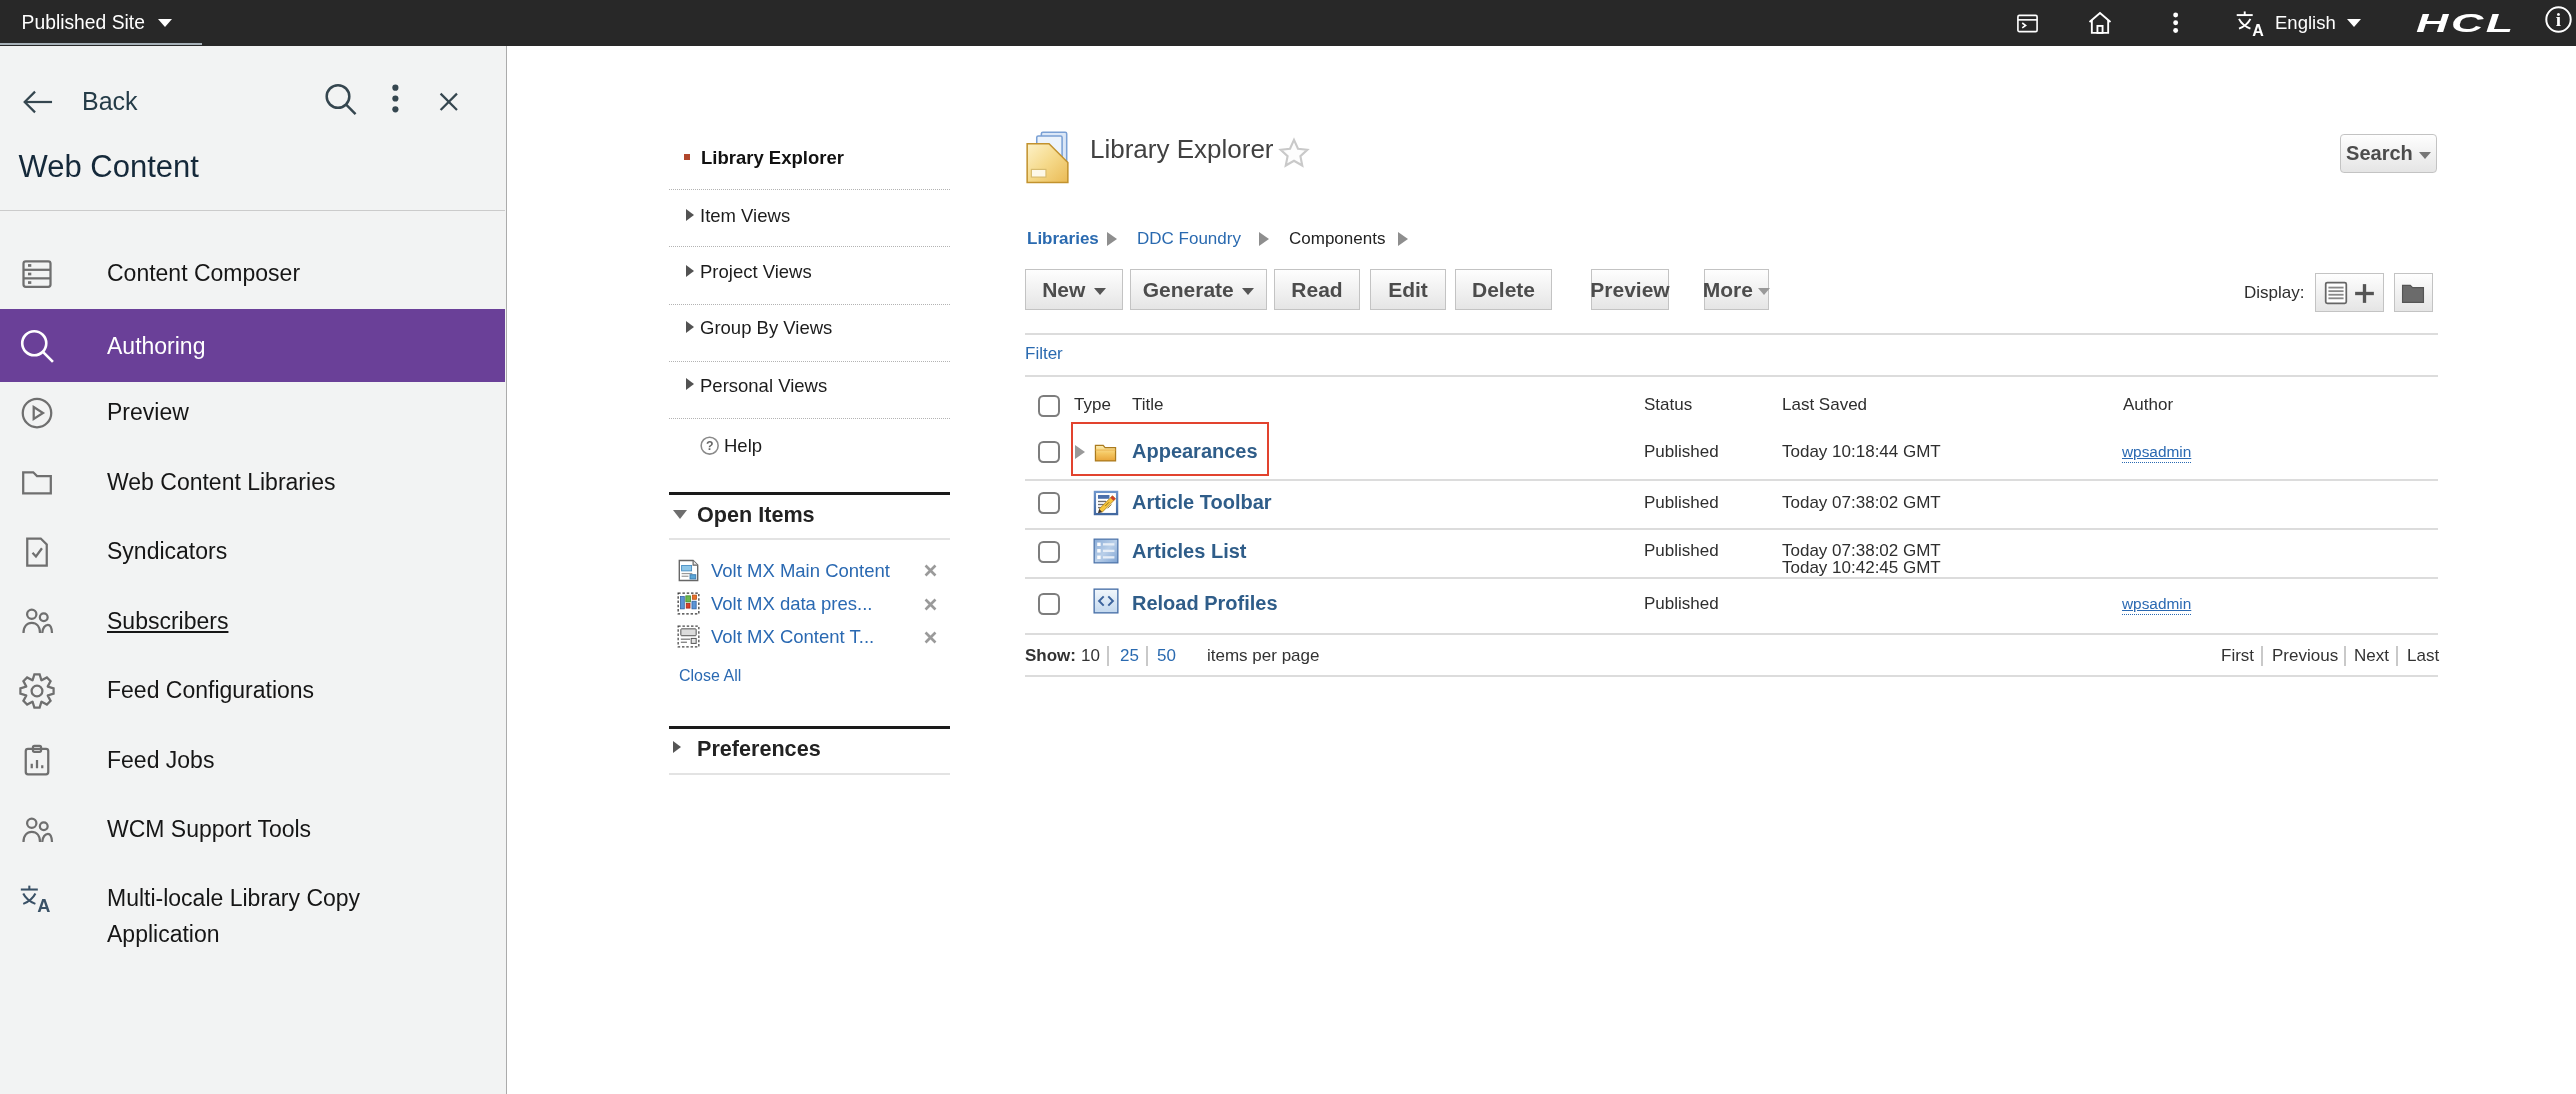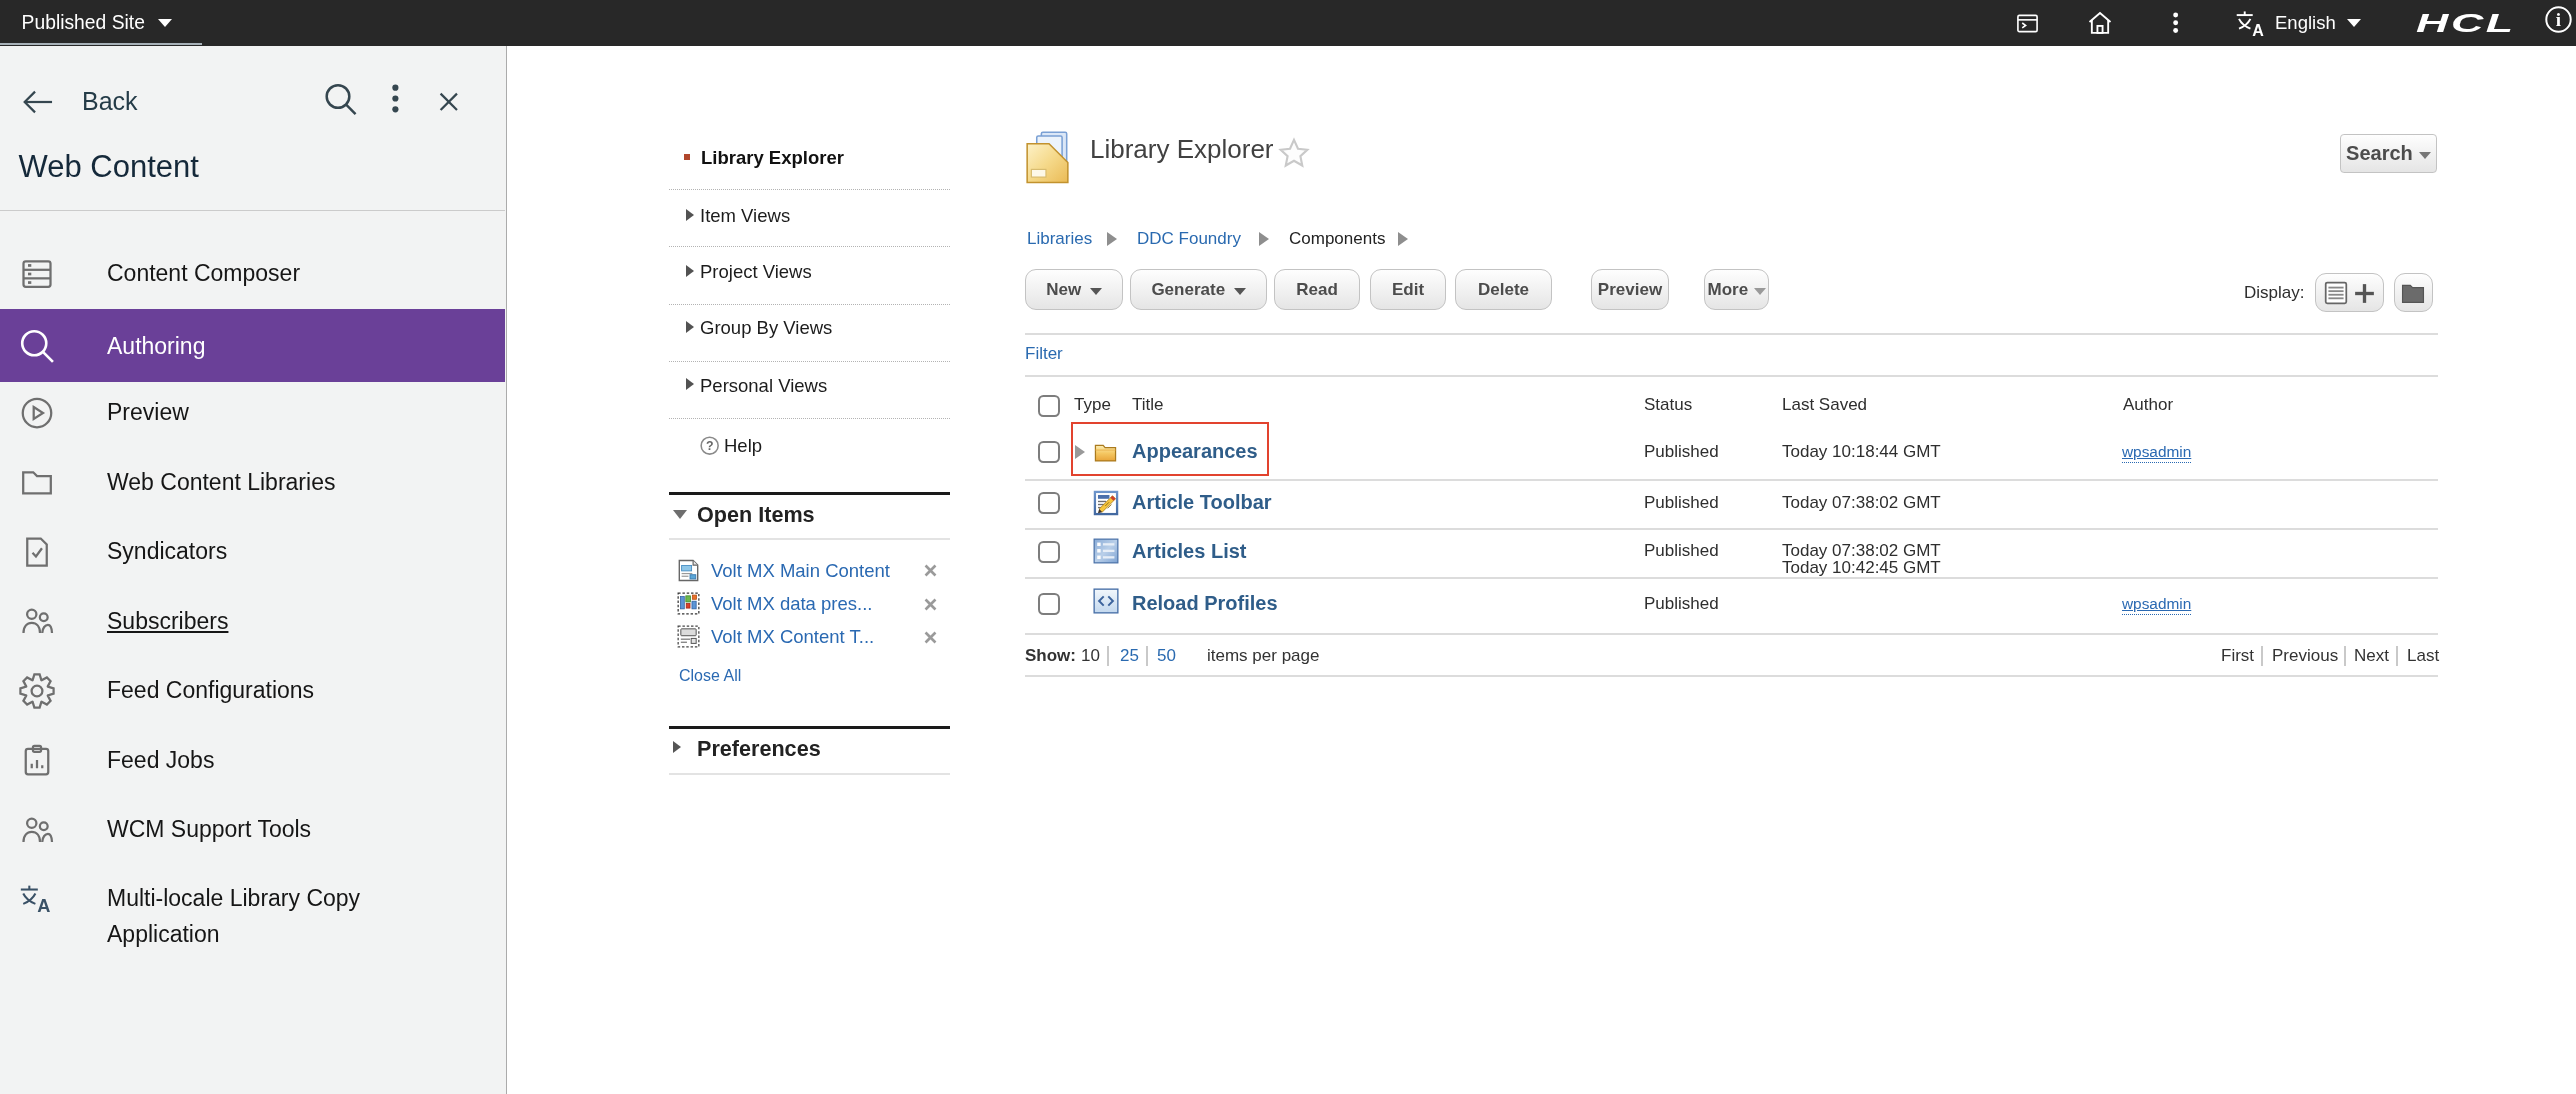--- a/index.html
+++ b/index.html
@@ -13,21 +13,21 @@
 .dotsep { position:absolute; left:669px; width:281px; height:0; border-top:1.5px dotted #b3b3b3; }
 .thick { position:absolute; left:669px; width:281px; height:3.1px; background:#1a1a1a; }
 .thin { position:absolute; left:669px; width:281px; height:1.5px; background:#e3e3e3; }
 .navbold { position:absolute; font-size:18.5px; font-weight:bold; color:#111; white-space:nowrap; line-height:21.6px; }
 .navitem { position:absolute; left:700px; font-size:18.5px; color:#1c1c1c; white-space:nowrap; line-height:21.6px; }
 .tri-r { position:absolute; width:0; height:0; border-top:6.2px solid transparent; border-bottom:6.2px solid transparent; border-left:8.5px solid #525252; }
 .openlink { position:absolute; left:711px; font-size:18.5px; color:#2a69b2; white-space:nowrap; line-height:21.6px; }
 .blue { color:#2a6ab0; }
 .bcrumb { position:absolute; top:229px; font-size:17px; white-space:nowrap; line-height:20px; }
 .bctri { position:absolute; top:232px; width:0; height:0; border-top:7px solid transparent; border-bottom:7px solid transparent; border-left:10px solid #8e8e8e; }
-.btn { position:absolute; top:269px; height:41px; border:1.5px solid #c3c3c3; border-radius:11px; background:linear-gradient(#fefefe,#e5e5e5); font-size:17px; font-weight:bold; color:#4c4c4c; display:flex; align-items:center; justify-content:center; white-space:nowrap; }
+.btn { position:absolute; top:269px; height:41px; border:1.5px solid #c3c3c3; border-radius:0; background:linear-gradient(#fefefe,#e5e5e5); font-size:21px; font-weight:bold; color:#4c4c4c; display:flex; align-items:center; justify-content:center; white-space:nowrap; }
 .bcaret { display:inline-block; width:0; height:0; border-left:6.2px solid transparent; border-right:6.2px solid transparent; border-top:7.7px solid #555; margin-left:8.5px; position:relative; top:1.5px; }
 .hdiv { position:absolute; left:1025px; width:1413px; height:1.5px; background:#dcdcdc; }
 .tcell { position:absolute; font-size:17px; color:#2e2e2e; white-space:nowrap; line-height:20px; }
 .ttitle { position:absolute; font-size:20px; font-weight:bold; color:#2f5d89; white-space:nowrap; line-height:23px; }
 .cbox { position:absolute; left:1038px; width:21.6px; height:21.6px; border:2.3px solid #7d7d7d; border-radius:5.4px; background:#fff; }
 .psep { position:absolute; width:1.5px; height:20px; background:#c9c9c9; top:646px; }
 .pgt { position:absolute; font-size:17px; color:#333; top:646px; line-height:20px; }
 .pgt.blue { color:#2a6ab0; }
 </style>
 </head>
@@ -233,21 +233,21 @@
       </linearGradient>
     </defs>
   <path d="M1.5,16.5 L30,16.5 L54.5,41 L54.5,67 L1.5,67 Z" fill="url(#fg)" stroke="#c2922e" stroke-width="2"></path>
   <rect x="7" y="50" width="19" height="10" fill="#fdf8e8" stroke="#d8bb6e" stroke-width="1.5"></rect>
 </svg>
 <span class="abs nw" style="left:1090px;top:134px;font-size:26px;color:#414141;line-height:31px;">Library Explorer</span>
 <svg class="abs" style="left:1278px;top:137px;" width="32" height="32" viewBox="0 0 24 24">
     <path d="M12,2.2 L15,8.8 L22,9.6 L16.8,14.4 L18.2,21.4 L12,17.8 L5.8,21.4 L7.2,14.4 L2,9.6 L9,8.8 Z" fill="#fdfdfd" stroke="#c9c9c9" stroke-width="1.6"></path>
   </svg>
 <div class="btn" style="left:2340px;top:134px;width:97px;height:39px;border-radius:3.9px;font-size:20px;">Search<span class="bcaret" style="border-top-color:#777;margin-left:6.2px;"></span></div>
-<span class="bcrumb blue" style="left:1027px;">Libraries</span>
+<span class="bcrumb blue" style="left:1027px;font-weight:bold;">Libraries</span>
 <span class="bctri" style="left:1107px;"></span>
 <span class="bcrumb blue" style="left:1137px;">DDC Foundry</span>
 <span class="bctri" style="left:1259px;"></span>
 <span class="bcrumb" style="left:1289px;color:#232323;">Components</span>
 <span class="bctri" style="left:1398px;"></span>
 <div class="btn" style="left:1025px;width:98px;">New<span class="bcaret"></span></div>
 <div class="btn" style="left:1130px;width:137px;">Generate<span class="bcaret"></span></div>
 <div class="btn" style="left:1274px;width:86px;">Read</div>
 <div class="btn" style="left:1370px;width:76px;">Edit</div>
 <div class="btn" style="left:1455px;width:97px;">Delete</div>

